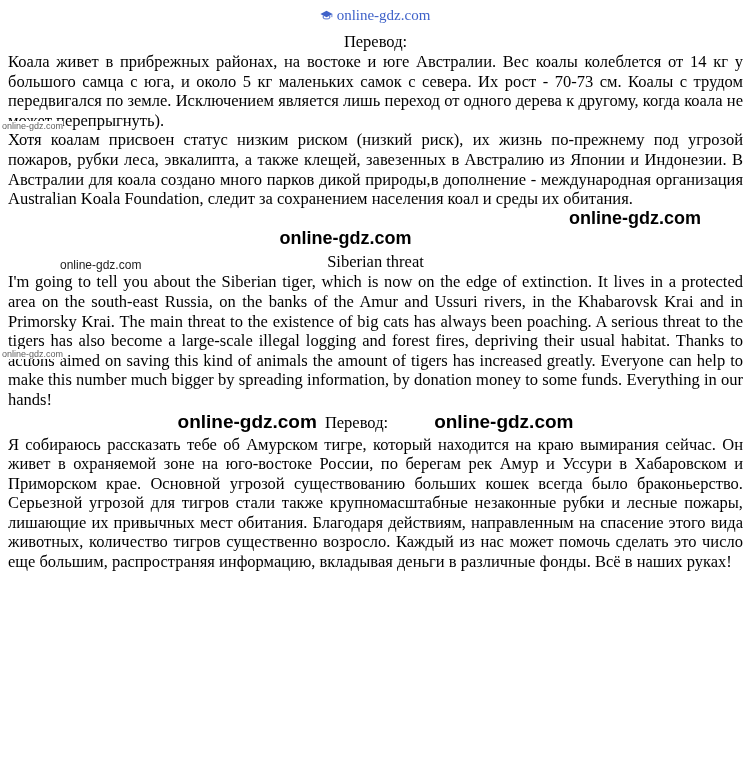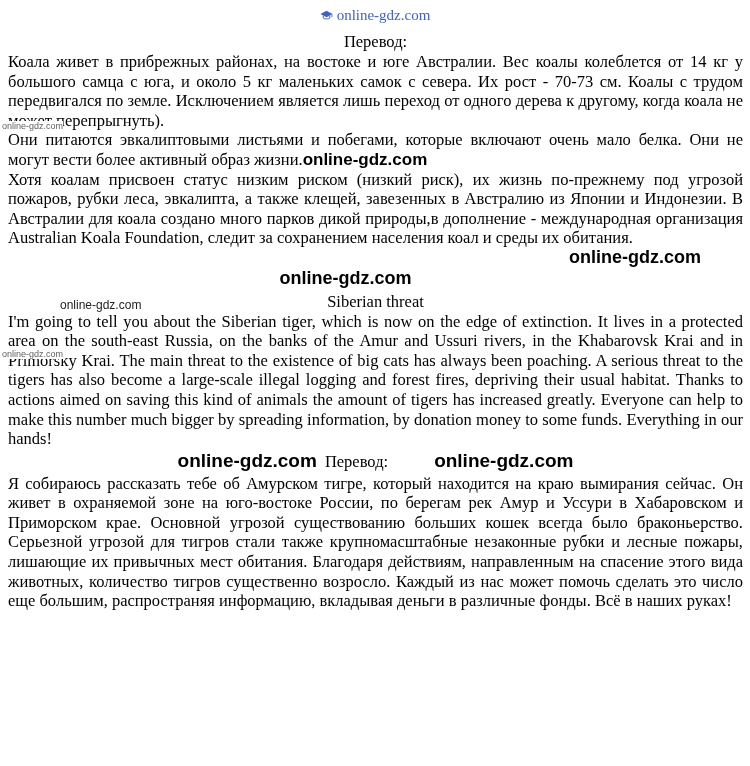--- a/index.html
+++ b/index.html
@@ -124,23 +124,20 @@
   </header>
 
   <main class="doc">
 
     <h2 class="center-head">Перевод:</h2>
 
     <p class="para">
       <span>Коала живет в прибрежных районах, на востоке и юге Австралии. Вес коалы колеблется от 14 кг у большого самца с юга, и около 5 кг маленьких самок с севера. Их рост - 70-73 см. Коалы с трудом передвигался по земле. Исключением является лишь переход от одного дерева к другому, когда коала не может перепрыгнуть).</span>
     </p>
 
-    <p class="para">
-      <span>Они питаются эвкалиптовыми листьями и побегами, которые включают очень мало белка. Они не могут вести более активный образ жизни.</span><b class="wm-inline">online-gdz.com</b>
-    </p>
 
 
     <p class="para">
       <span>Хотя коалам присвоен статус низким риском (низкий риск), их жизнь по-прежнему под угрозой пожаров, рубки леса, эвкалипта, а также клещей, завезенных в Австралию из Японии и Индонезии. В Австралии для коала создано много парков дикой природы,в дополнение - международная организация Australian Koala Foundation, следит за сохранением населения коал и среды их обитания.</span>
       <b class="wm-right-float">online-gdz.com</b>
     </p>
 
     <div class="wm-center-row">online-gdz.com</div>
 
     <div class="title-row">

